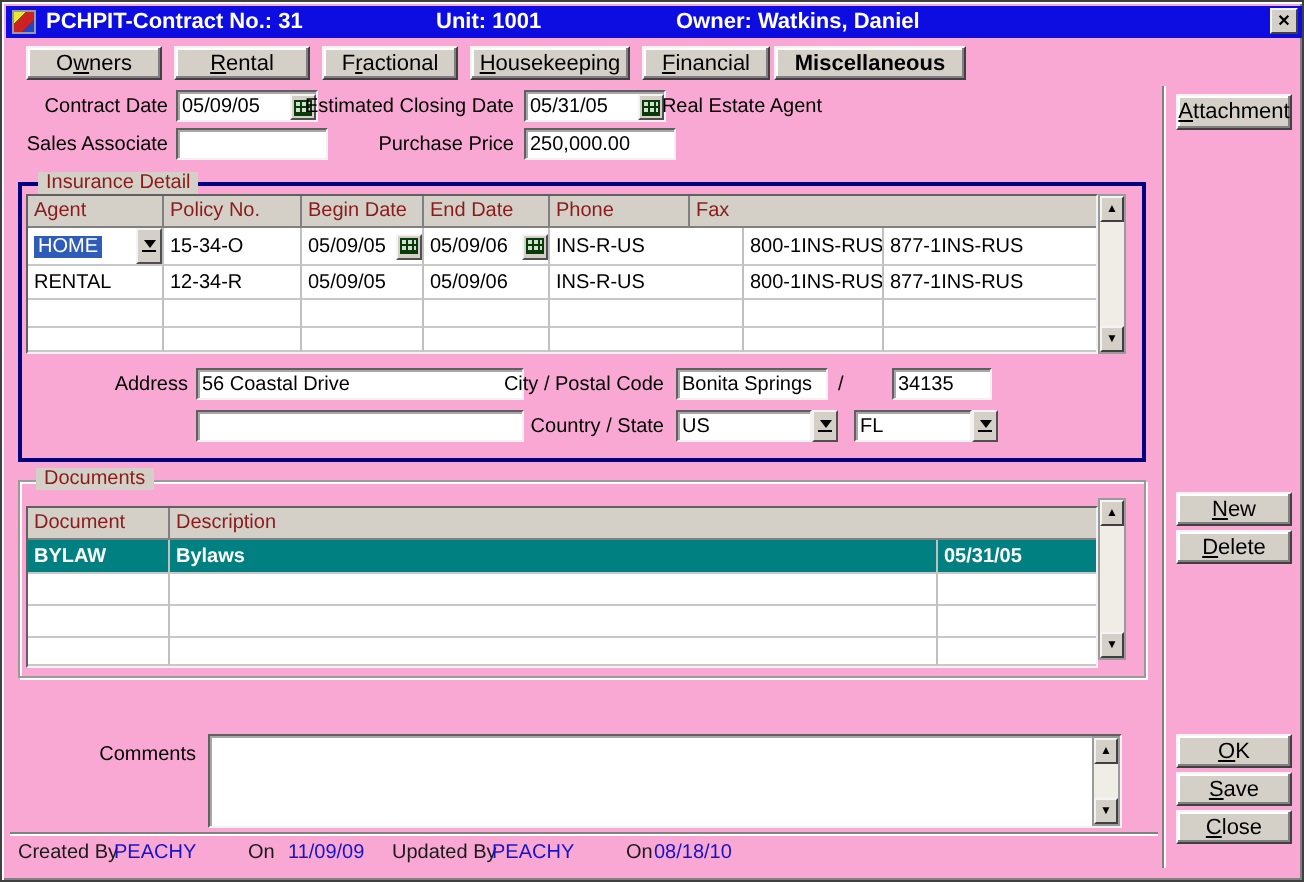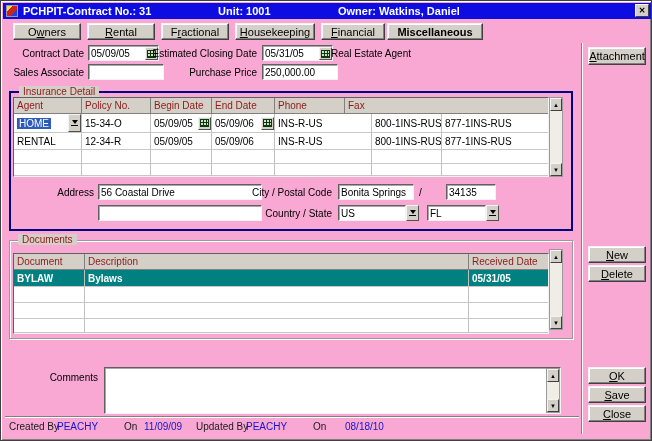--- a/index.html
+++ b/index.html
@@ -182,21 +182,20 @@
   <div class="lov" style="position:absolute;left:485px;top:204px;height:16px"></div>
 
   <div class="groupbox-doc">
     <div class="grouplabel">Documents</div>
   </div>
 
   <div class="datatable" style="left:12px;top:252px;width:536px;height:81px">
     <div class="trow thead" style="height:16px">
       <div class="cell" style="width:71px">Document</div>
       <div class="cell" style="flex:1">Description</div>
-      <div class="cell" style="width:79px">Received Date</div>
     </div>
     <div class="trow selrow" style="height:17px">
       <div class="cell" style="width:71px">BYLAW</div>
       <div class="cell" style="flex:1">Bylaws</div>
       <div class="cell" style="width:79px">05/31/05</div>
     </div>
     <div class="trow" style="height:16px">
       <div class="cell" style="width:71px"></div>
         <div class="cell" style="flex:1"></div>
         <div class="cell" style="width:79px"></div>
@@ -225,21 +224,21 @@
   </div>
 
   <div class="hr-groove" style="left:4px;top:415px;width:574px"></div>
   <div class="foot" style="left:8px">Created By</div>
   <div class="foot blue" style="left:56px">PEACHY</div>
   <div class="foot" style="left:123px">On</div>
   <div class="foot blue" style="left:143px">11/09/09</div>
   <div class="foot" style="left:195px">Updated By</div>
   <div class="foot blue" style="left:245px">PEACHY</div>
   <div class="foot" style="left:312px">On</div>
-  <div class="foot blue" style="left:344px">08/18/10</div>
+  <div class="foot blue" style="left:326px">08/18/10</div>
 
   <div class="vr-groove" style="left:580px;top:42px;height:391px"></div>
   <div class="btn" style="left:587px;top:46px;width:58px;height:18px"><u>A</u>ttachment</div>
   <div class="btn" style="left:587px;top:245px;width:58px;height:17px"><u>N</u>ew</div>
   <div class="btn" style="left:587px;top:264px;width:58px;height:17px"><u>D</u>elete</div>
   <div class="btn" style="left:587px;top:366px;width:58px;height:17px"><u>O</u>K</div>
   <div class="btn" style="left:587px;top:385px;width:58px;height:17px"><u>S</u>ave</div>
   <div class="btn" style="left:587px;top:404px;width:58px;height:17px"><u>C</u>lose</div>
 
 </div>

